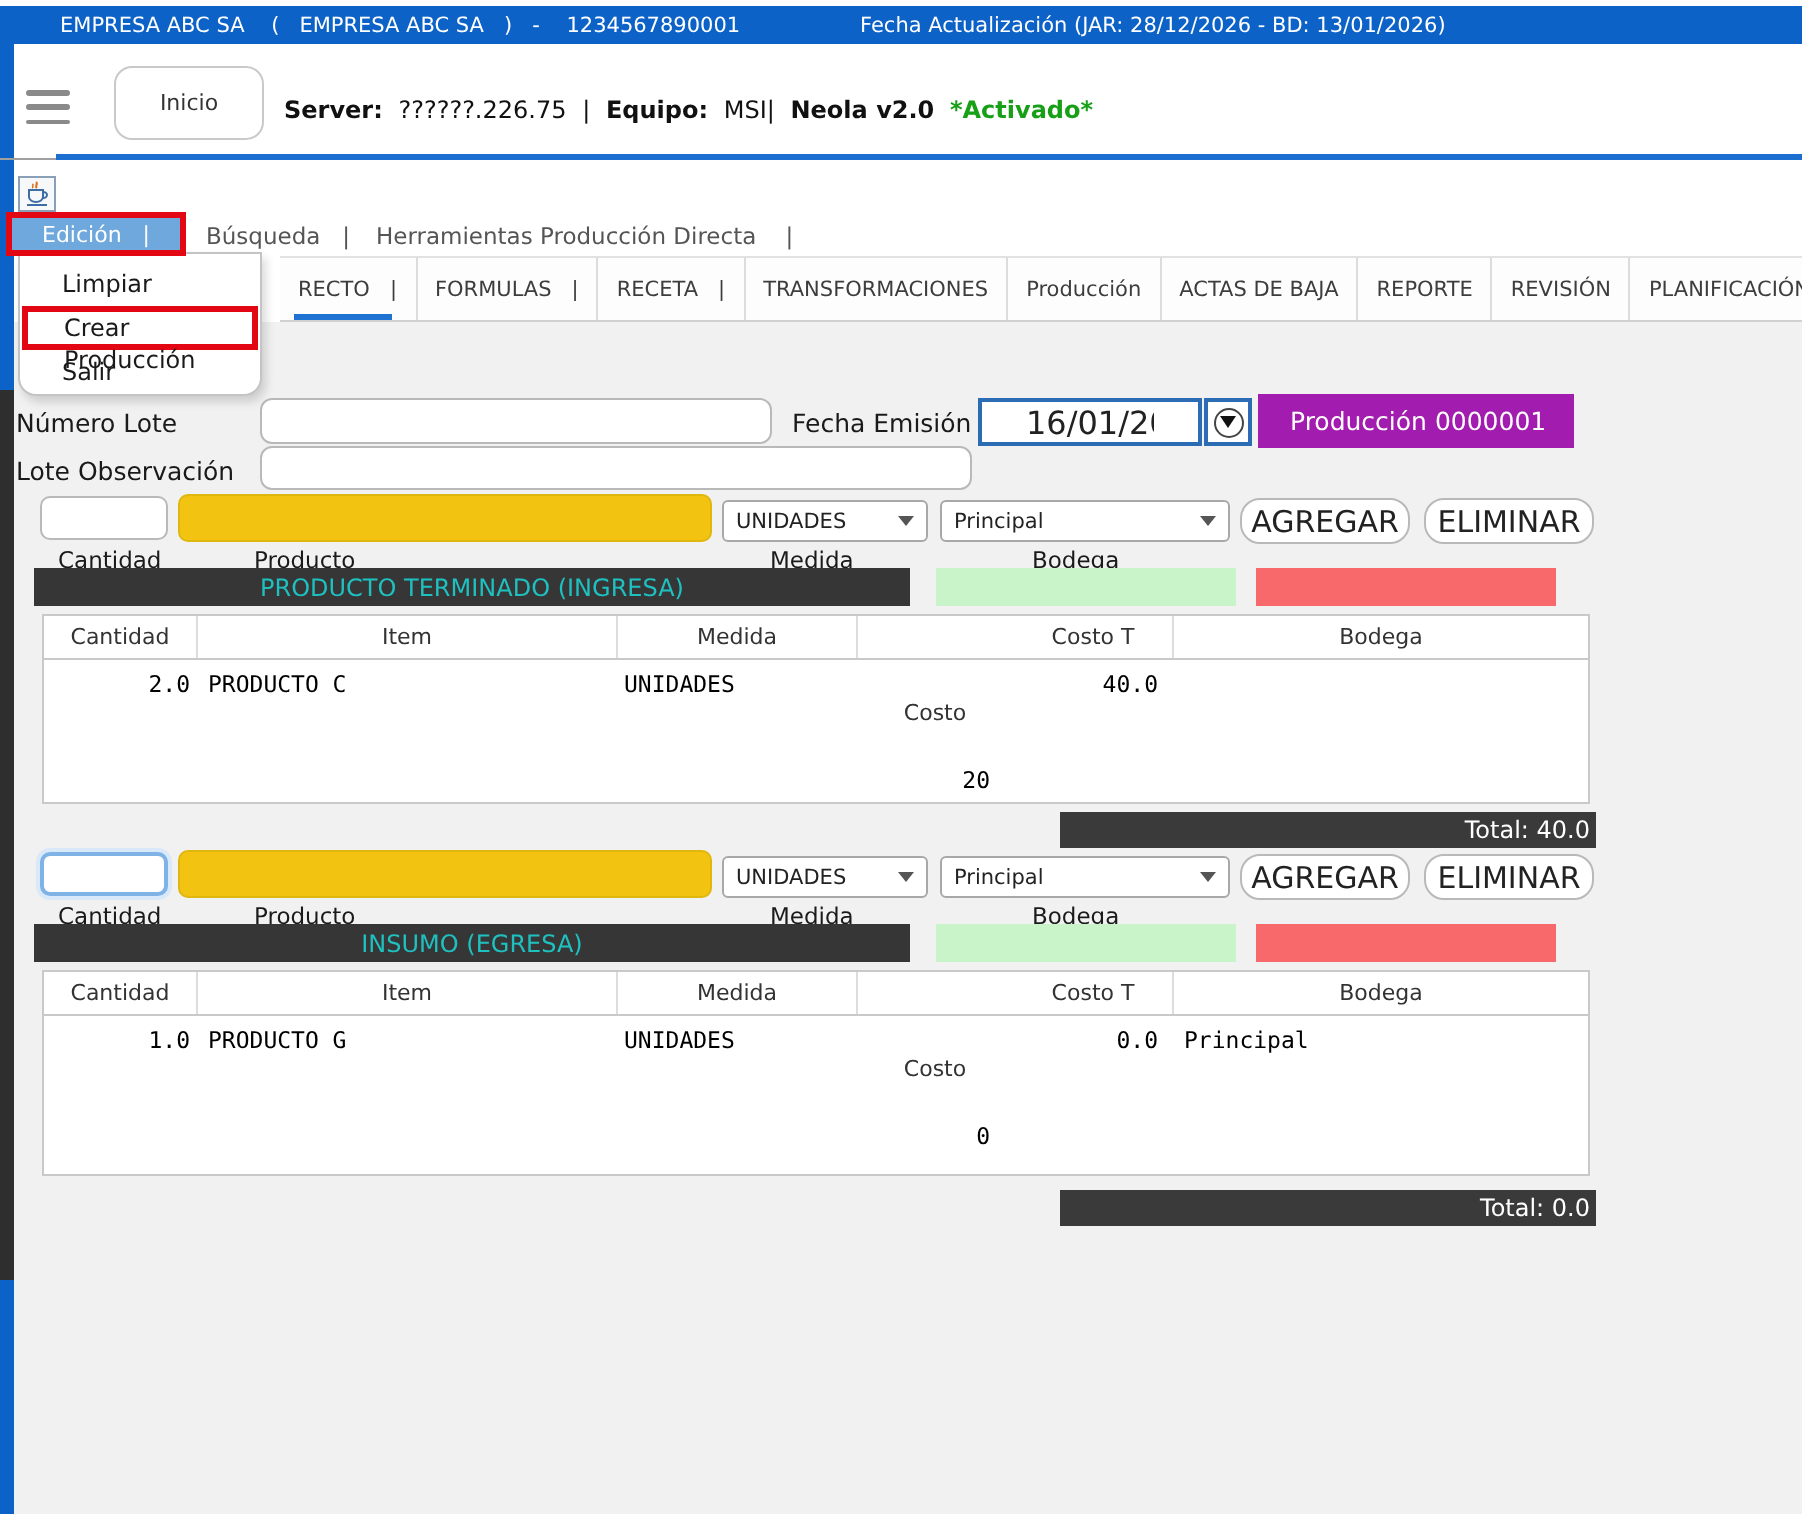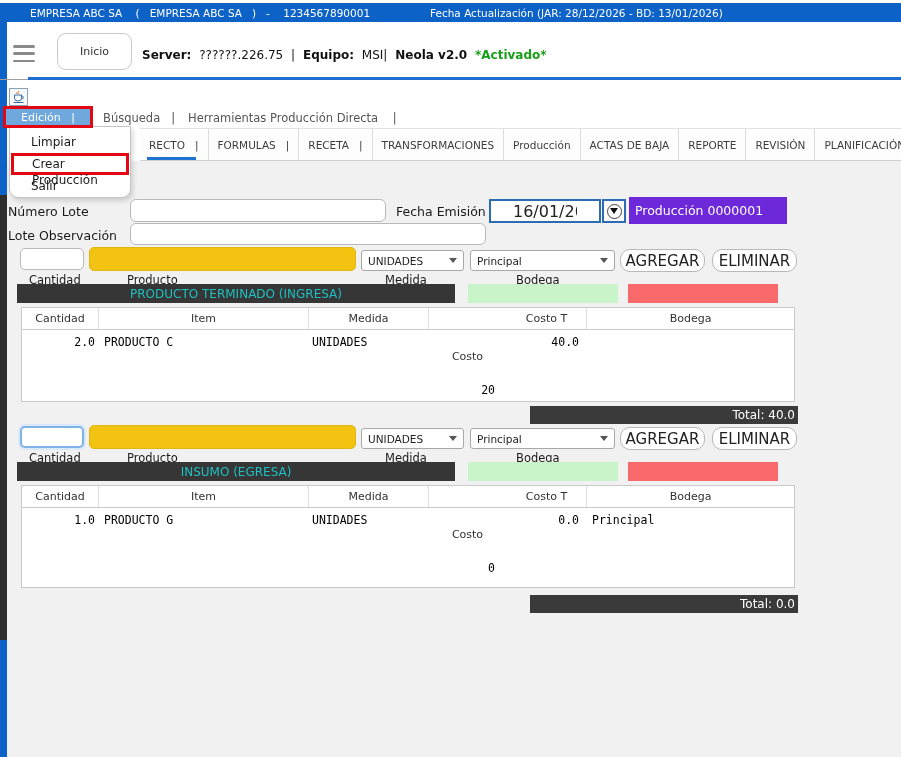--- a/index.html
+++ b/index.html
@@ -61,22 +61,22 @@
                font-family:"DejaVu Sans","Liberation Sans",sans-serif; }
   .lot-input { left:130px; top:199px; width:256px; height:23px; }
   .obs-input { left:130px; top:223px; width:356px; height:22px; }
   .date-input { left:489px; top:199px; width:112px; height:24px; border:2px solid #2b6cb5; border-radius:0;
                 font-size:16px; padding:0 22px; }
   .date-btn { left:602px; top:199px; width:24px; height:24px; background:#fff; border:2px solid #2b6cb5;
               display:flex; align-items:center; justify-content:center; cursor:pointer; }
   .date-btn .circ { width:15px; height:15px; border-radius:50%; border:1.5px solid #444;
                     display:flex; align-items:center; justify-content:center; }
   .tri-dn { width:0; height:0; border-left:4px solid transparent; border-right:4px solid transparent; border-top:6px solid #111; }
-  .prod-badge { left:629px; top:197px; width:158px; height:27px; background:#6d28d9; color:#fff;
-                font-size:12.5px; line-height:27px; padding-left:6px; }
+  .prod-badge { left:629px; top:197px; width:158px; height:27px; background:#a21caf; color:#fff;
+                font-size:12.5px; line-height:27px; padding-left:16px; }
 
   
   .section { left:0; width:901px; height:195px; }
   .qty-input { left:20px; top:0; width:64px; height:22px; border-radius:5px; }
   .qty-input.focused { border:2px solid #7fb2e5; box-shadow:0 0 0 2px #d9e9fa; }
   .prod-input { left:89px; top:-1px; width:267px; height:24px; background:#f2c411; border:1px solid #e0b70f; border-radius:5px; }
   .dd { top:2px; height:21px; background:#fff; border:1px solid #a8a8a8; border-radius:3px;
         display:flex; align-items:center; justify-content:space-between; padding:0 6px; font-size:10.5px; color:#222; cursor:pointer; }
   .dd-measure { left:361px; width:103px; }
   .dd-bodega { left:470px; width:145px; }

